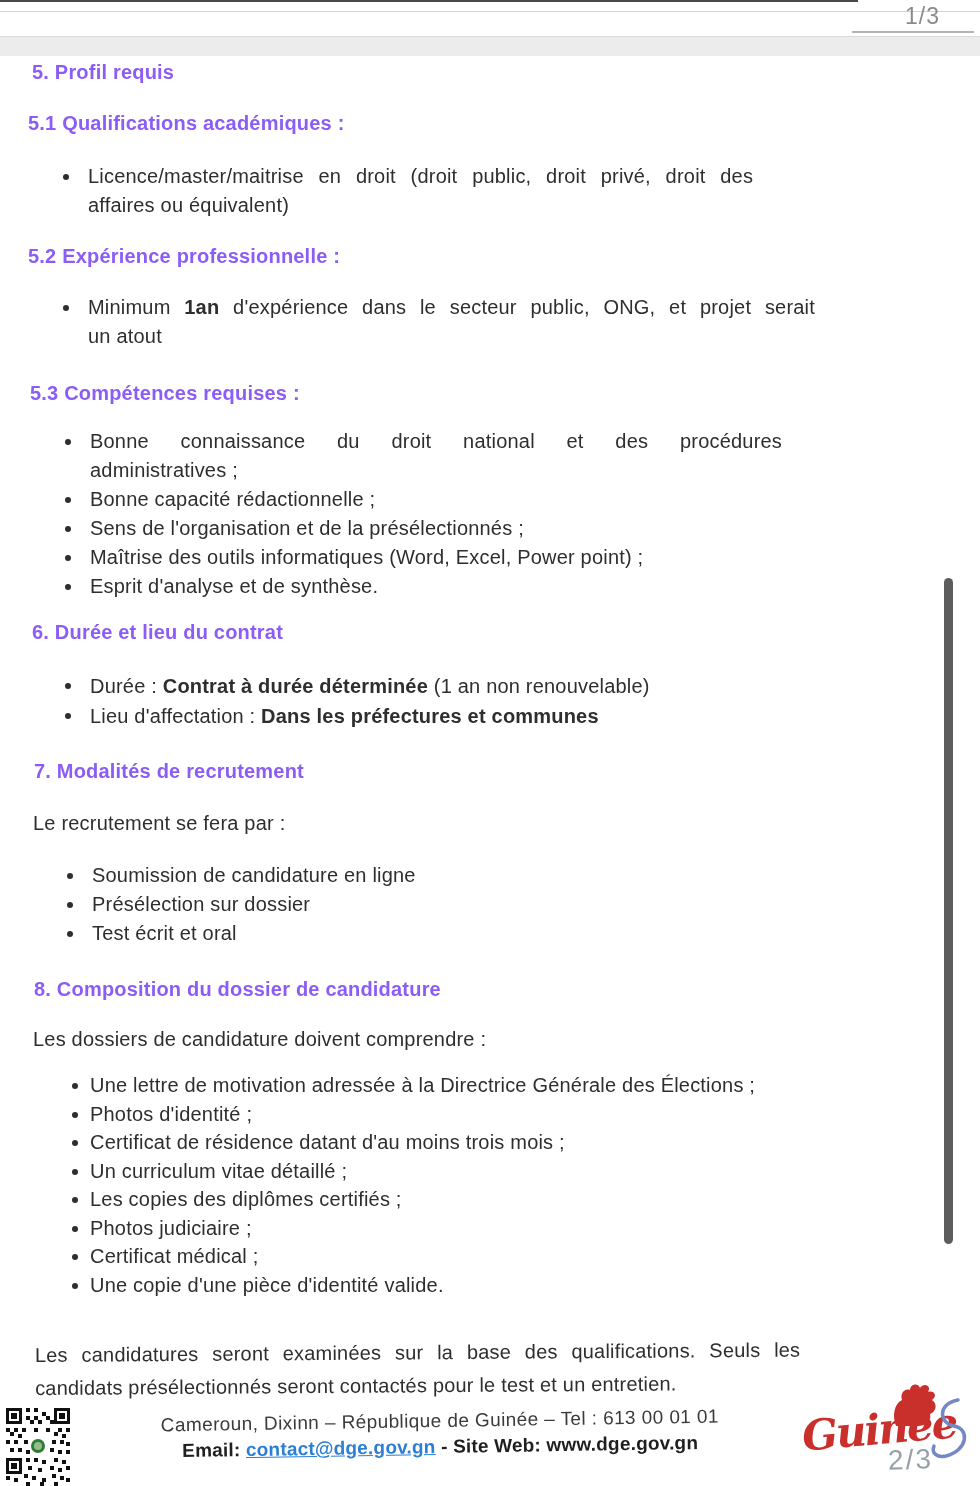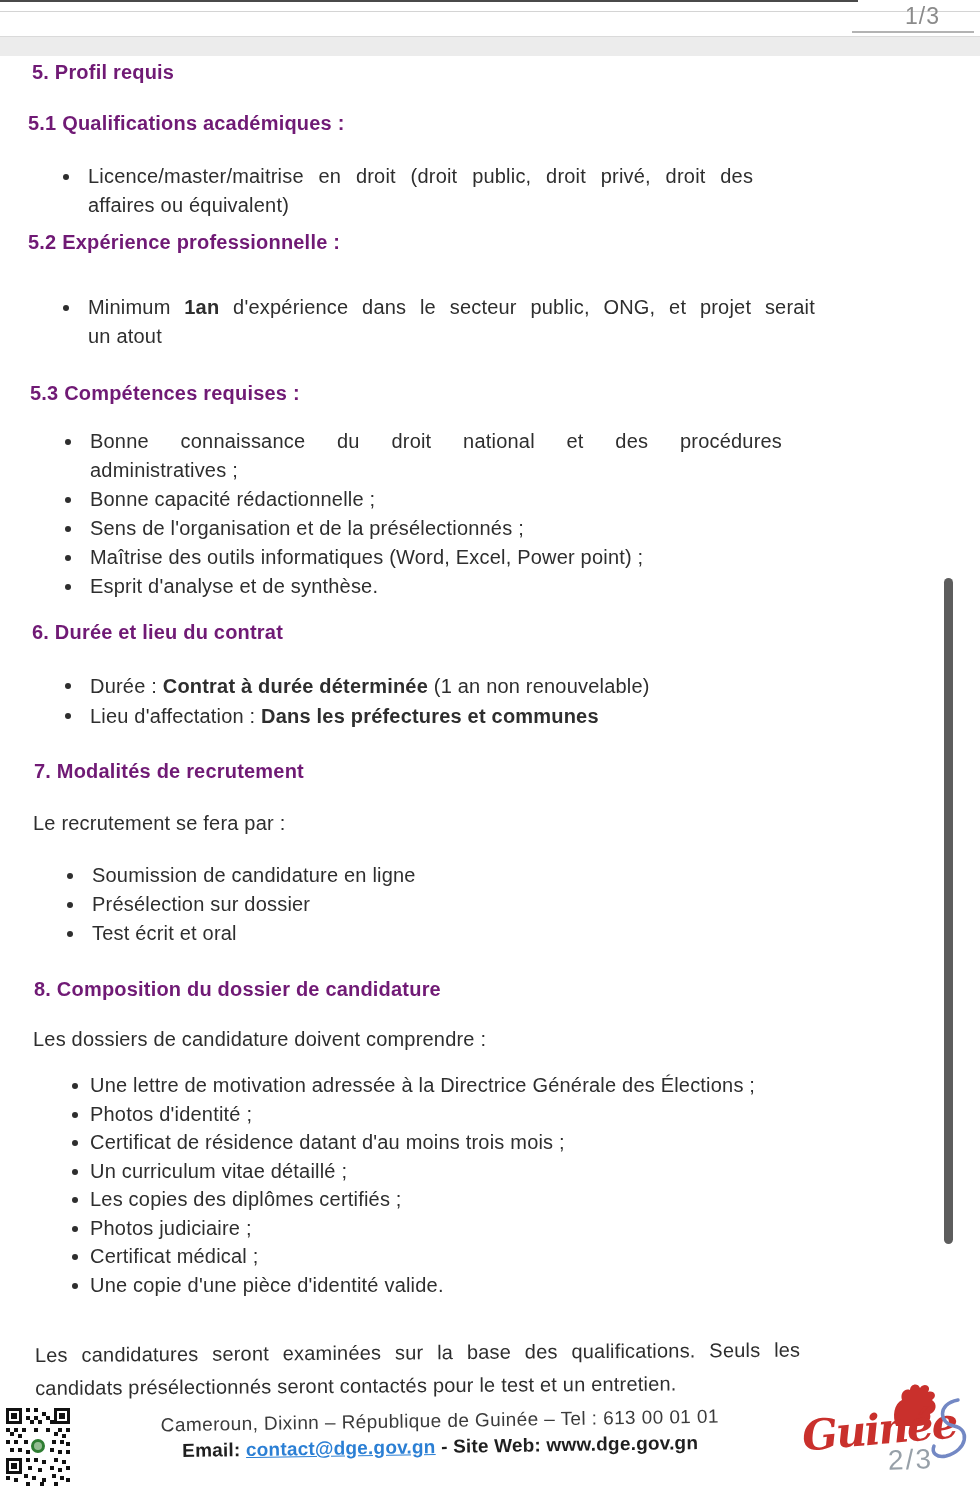--- a/index.html
+++ b/index.html
@@ -12,21 +12,21 @@
   .abs { position:absolute; }
 
   
   #top-black-line { left:0; top:0; width:858px; height:2px; background:#4a4a4a; }
   #top-thin-line  { left:0; top:11px; width:980px; height:1px; background:#d4d4d4; }
   #page-num-top   { right:40px; top:3px; font-size:23px; color:#8b8b8b; letter-spacing:1px; }
   #page-num-underline { left:852px; top:31px; width:122px; height:2px; background:#b3b3b3; }
   #gray-band { left:0; top:36px; width:980px; height:19px; background:#ececec; border-top:1px solid #dadada; }
 
   
-  .h { font-size:20px; font-weight:bold; color:#701a75; line-height:24px; letter-spacing:0.2px; }
+  .h { font-size:20px; font-weight:bold; color:#8b5cf6; line-height:24px; letter-spacing:0.2px; }
   .body-text { font-size:20px; letter-spacing:0.2px; line-height:27px; }
 
   ul.doc-list { list-style:none; margin:0; padding:0; width:800px; }
   ul.doc-list li { position:relative; padding-left:30px; line-height:29px; font-size:20px; letter-spacing:0.2px; }
   ul.doc-list li::before {
     content:""; position:absolute; left:5px; top:12px;
     width:6px; height:6px; border-radius:50%; background:#2e2e2e;
   }
   #list-s51 { left:58px; top:162px; }
   #list-s52 { left:58px; top:293px; }
@@ -39,21 +39,21 @@
   #list-s8 li::before { left:0; top:12px; width:6px; height:6px; }
 
   
   #list-s51 li:nth-child(1)::first-line { word-spacing:9px; }
   #list-s52 li:nth-child(1)::first-line { word-spacing:8px; }
   #list-s53 li:nth-child(1)::first-line { word-spacing:26px; }
   #closing-par::first-line { word-spacing:8px; }
 
   #h-s5  { left:32px; top:60px;  }
   #h-s51 { left:28px; top:111px; }
-  #h-s52 { left:28px; top:230px; }
+  #h-s52 { left:28px; top:244px; }
   #h-s53 { left:30px; top:381px; }
   #h-s6  { left:32px; top:620px; }
   #h-s7  { left:34px; top:759px; }
   #h-s8  { left:34px; top:977px; }
   #intro-s7 { left:33px; top:810px; }
   #intro-s8 { left:33px; top:1026px; }
 
   #closing-par {
     left:35px; top:1316px; width:850px;
     font-size:20px; line-height:33px; letter-spacing:0.2px;

